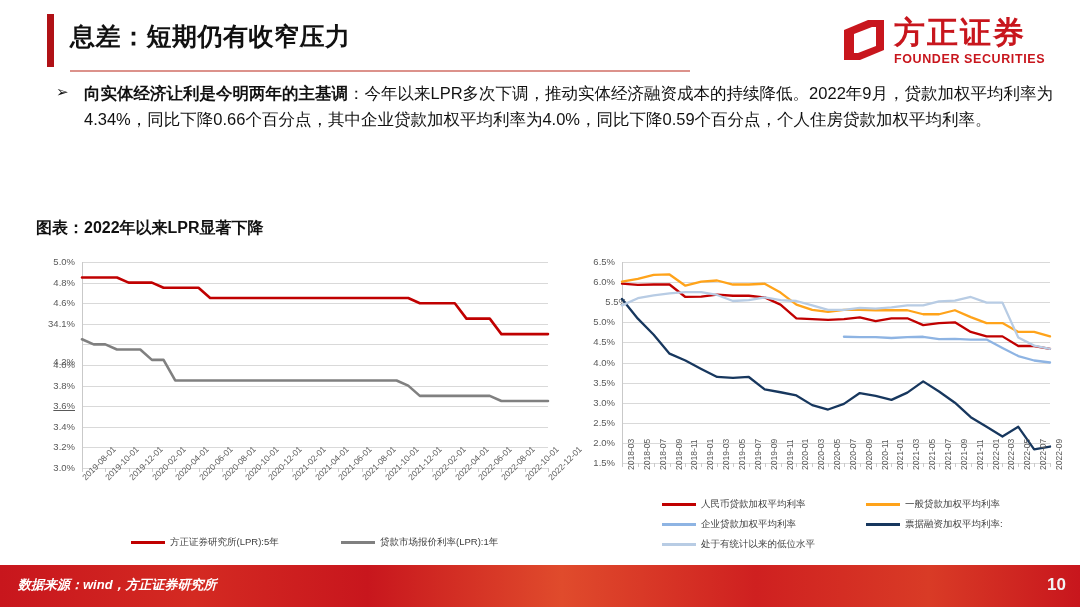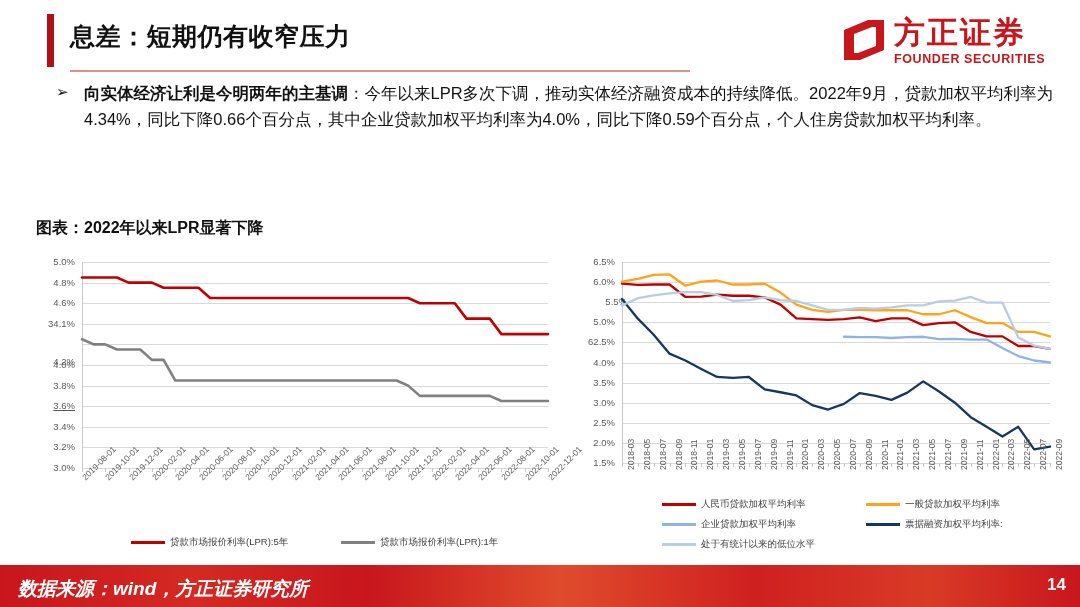--- a/index.html
+++ b/index.html
@@ -40,21 +40,21 @@
   .tickmark{position:absolute;width:1px;background:#c9c9c9;}
 
   
   .lg{position:absolute;font-size:9.5px;color:#404040;white-space:nowrap;}
   .lg-sw{display:inline-block;width:34px;height:3px;vertical-align:middle;margin-right:5px;}
   .lg-tx{vertical-align:middle;}
 
   
   .footer{position:absolute;left:0;bottom:0;width:1080px;height:42px;
     background:linear-gradient(90deg,#c8161d 0%,#d42a22 18%,#c8161d 34%,#e04b2c 52%,#cf2020 70%,#d93b26 86%,#c8161d 100%);}
-  .footer-src{position:absolute;left:18px;top:11px;font-size:19px;font-style:italic;font-weight:bold;color:#fff;white-space:nowrap;}
+  .footer-src{position:absolute;left:18px;top:11px;font-size:13px;font-style:italic;font-weight:bold;color:#fff;white-space:nowrap;}
   .pageno{position:absolute;right:14px;top:10px;font-size:17px;font-weight:bold;color:#f2f2f2;}
 
   
   .wm{position:absolute;right:12px;bottom:16px;width:186px;height:70px;}
   .wm-logo{position:absolute;left:0;top:0;width:44px;height:44px;border-radius:50%;
     background:radial-gradient(circle at 38% 34%,#ffd24a 0%,#ffb31f 24%,#f0551f 62%,#d9271a 100%);}
   .wm-logo:after{content:"";position:absolute;left:13px;top:11px;width:19px;height:21px;border-radius:55% 45% 60% 40%;
     background:#ffe08a;box-shadow:inset -3px -2px 0 #f6b93b;}
   .wm-cn{position:absolute;left:50px;top:-1px;font-size:33px;font-weight:bold;color:#7a1113;letter-spacing:2px;white-space:nowrap;font-family:"DejaVu Sans",sans-serif;opacity:.9;}
   .wm-url{position:absolute;left:52px;top:40px;font-size:10.5px;font-weight:bold;color:#c0392b;letter-spacing:.5px;white-space:nowrap;opacity:.85;}
@@ -154,41 +154,41 @@
         <div class="tickmark" style="left: 442.1px; top: 210px; height: 4px;"></div>
         <div class="xtick-rot" style="left: 440.1px; top: 217px;">2022-06-01</div>
         <div class="tickmark" style="left: 465.4px; top: 210px; height: 4px;"></div>
         <div class="xtick-rot" style="left: 463.4px; top: 217px;">2022-08-01</div>
         <div class="tickmark" style="left: 488.7px; top: 210px; height: 4px;"></div>
         <div class="xtick-rot" style="left: 486.7px; top: 217px;">2022-10-01</div>
         <div class="tickmark" style="left: 512px; top: 210px; height: 4px;"></div>
         <div class="xtick-rot" style="left: 510px; top: 217px;">2022-12-01</div>
       </div>
     <div id="legend-left" style="position:absolute;left:0;top:318px;width:520px;height:16px;">
-        <div class="lg" style="left: 95px; top: 0px;"><span class="lg-sw" style="background: rgb(192, 0, 0);"></span><span class="lg-tx">贷款市场报价利率(LPR):5年</span></div>
+        <div class="lg" style="left: 95px; top: 0px;"><span class="lg-sw" style="background: rgb(192, 0, 0);"></span><span class="lg-tx">方正证券研究所(LPR):5年</span></div>
         <div class="lg" style="left: 305px; top: 0px;"><span class="lg-sw" style="background: rgb(128, 128, 128);"></span><span class="lg-tx">贷款市场报价利率(LPR):1年</span></div>
       </div>
   </div>
 
   <div class="panel" id="panel-right" style="left:584px;top:218px;width:496px;height:330px;">
     <div class="plot" id="plot-right" style="position:absolute;left:0;top:40px;width:472px;height:205px;">
         <div class="gridline" style="left: 38px; top: 205px; width: 428px;"></div>
         <div class="ytick" style="left: 0px; top: 199px; width: 31px;">1.5%</div>
         <div class="gridline" style="left: 38px; top: 184.9px; width: 428px;"></div>
         <div class="ytick" style="left: 0px; top: 178.9px; width: 31px;">2.0%</div>
         <div class="gridline" style="left: 38px; top: 164.8px; width: 428px;"></div>
         <div class="ytick" style="left: 0px; top: 158.8px; width: 31px;">2.5%</div>
         <div class="gridline" style="left: 38px; top: 144.7px; width: 428px;"></div>
         <div class="ytick" style="left: 0px; top: 138.7px; width: 31px;">3.0%</div>
         <div class="gridline" style="left: 38px; top: 124.6px; width: 428px;"></div>
         <div class="ytick" style="left: 0px; top: 118.6px; width: 31px;">3.5%</div>
         <div class="gridline" style="left: 38px; top: 104.5px; width: 428px;"></div>
         <div class="ytick" style="left: 0px; top: 98.5px; width: 31px;">4.0%</div>
         <div class="gridline" style="left: 38px; top: 84.4px; width: 428px;"></div>
-        <div class="ytick" style="left: 0px; top: 78.4px; width: 31px;">62.5%</div>
+        <div class="ytick" style="left: 0px; top: 78.4px; width: 31px;">4.5%</div>
         <div class="gridline" style="left: 38px; top: 64.3px; width: 428px;"></div>
         <div class="ytick" style="left: 0px; top: 58.3px; width: 31px;">5.0%</div>
         <div class="gridline" style="left: 38px; top: 44.2px; width: 428px;"></div>
         <div class="ytick" style="left: 12px; top: 38.2px; width: 31px;">5.5%</div>
         <div class="gridline" style="left: 38px; top: 24.1px; width: 428px;"></div>
         <div class="ytick" style="left: 0px; top: 18.1px; width: 31px;">6.0%</div>
         <div class="gridline" style="left: 38px; top: 4px; width: 428px;"></div>
         <div class="ytick" style="left: 0px; top: -2px; width: 31px;">6.5%</div>
         <div class="axis-v" style="left: 38px; top: 4px; height: 201px;"></div>
         <svg width="472" height="205" style="position: absolute; left: 0px; top: 0px;">
@@ -260,16 +260,16 @@
         <div class="lg" style="left: 242px; top: 0px;"><span class="lg-sw" style="background: rgb(255, 163, 26);"></span><span class="lg-tx">一般贷款加权平均利率</span></div>
         <div class="lg" style="left: 38px; top: 20px;"><span class="lg-sw" style="background: rgb(142, 180, 227);"></span><span class="lg-tx">企业贷款加权平均利率</span></div>
         <div class="lg" style="left: 242px; top: 20px;"><span class="lg-sw" style="background: rgb(23, 55, 94);"></span><span class="lg-tx">票据融资加权平均利率:</span></div>
         <div class="lg" style="left: 38px; top: 40px;"><span class="lg-sw" style="background: rgb(184, 204, 228);"></span><span class="lg-tx">处于有统计以来的低位水平</span></div>
       </div>
   </div>
 
 
   <div class="footer">
     <div class="footer-src">数据来源：wind，方正证券研究所</div>
-    <div class="pageno">14</div>
+    <div class="pageno">10</div>
   </div>
 
 </div>
 
 </body></html>

